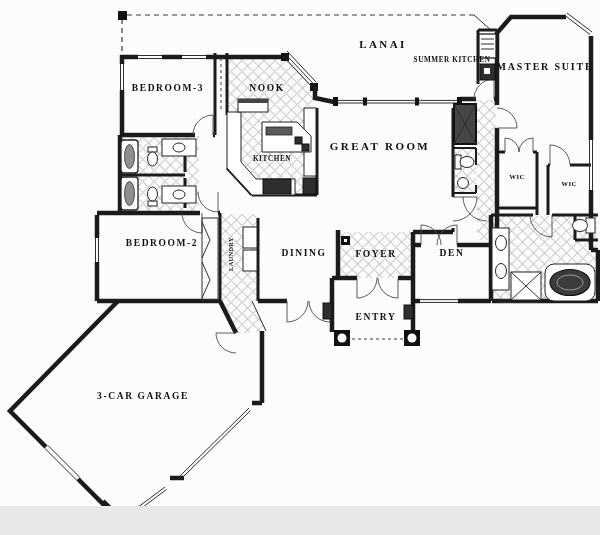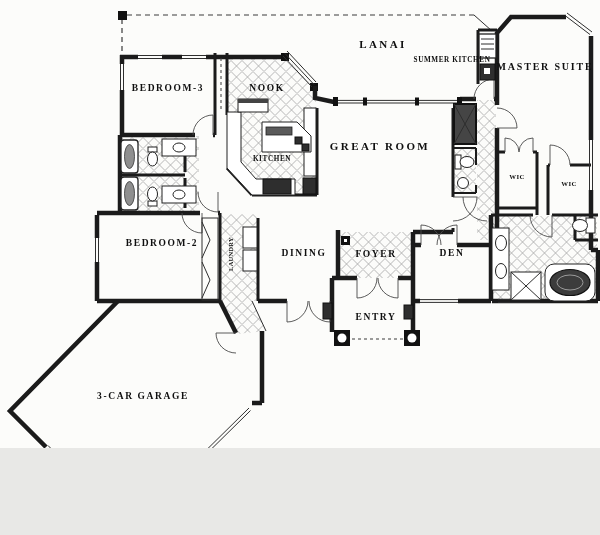--- a/index.html
+++ b/index.html
@@ -1,17 +1,17 @@
 <!DOCTYPE html>
 <html><head>
 <meta charset="utf-8">
 <style>
   html,body{margin:0;padding:0;background:#e8e8e6;}
   .stage{
-    width:600px;height:448px;position:relative;margin:0 auto;
+    width:600px;height:506px;position:relative;margin:0 auto;
     background:#fcfcfa;overflow:hidden;
     font-family:"Liberation Serif", serif;
     text-align:center;
   }
   svg{position:absolute;left:0;top:0;}
   .wx{stroke:#1b1b1b;stroke-width:4.5;fill:none;stroke-linecap:butt;}
   .wi{stroke:#1b1b1b;stroke-width:3;fill:none;stroke-linecap:butt;}
   .w2{stroke:#1b1b1b;stroke-width:2;fill:none;}
   .wt{stroke:#2e2e2e;stroke-width:1;fill:none;}
   .wd{stroke:#3a3a3a;stroke-width:1.2;fill:none;stroke-dasharray:5 4;}

